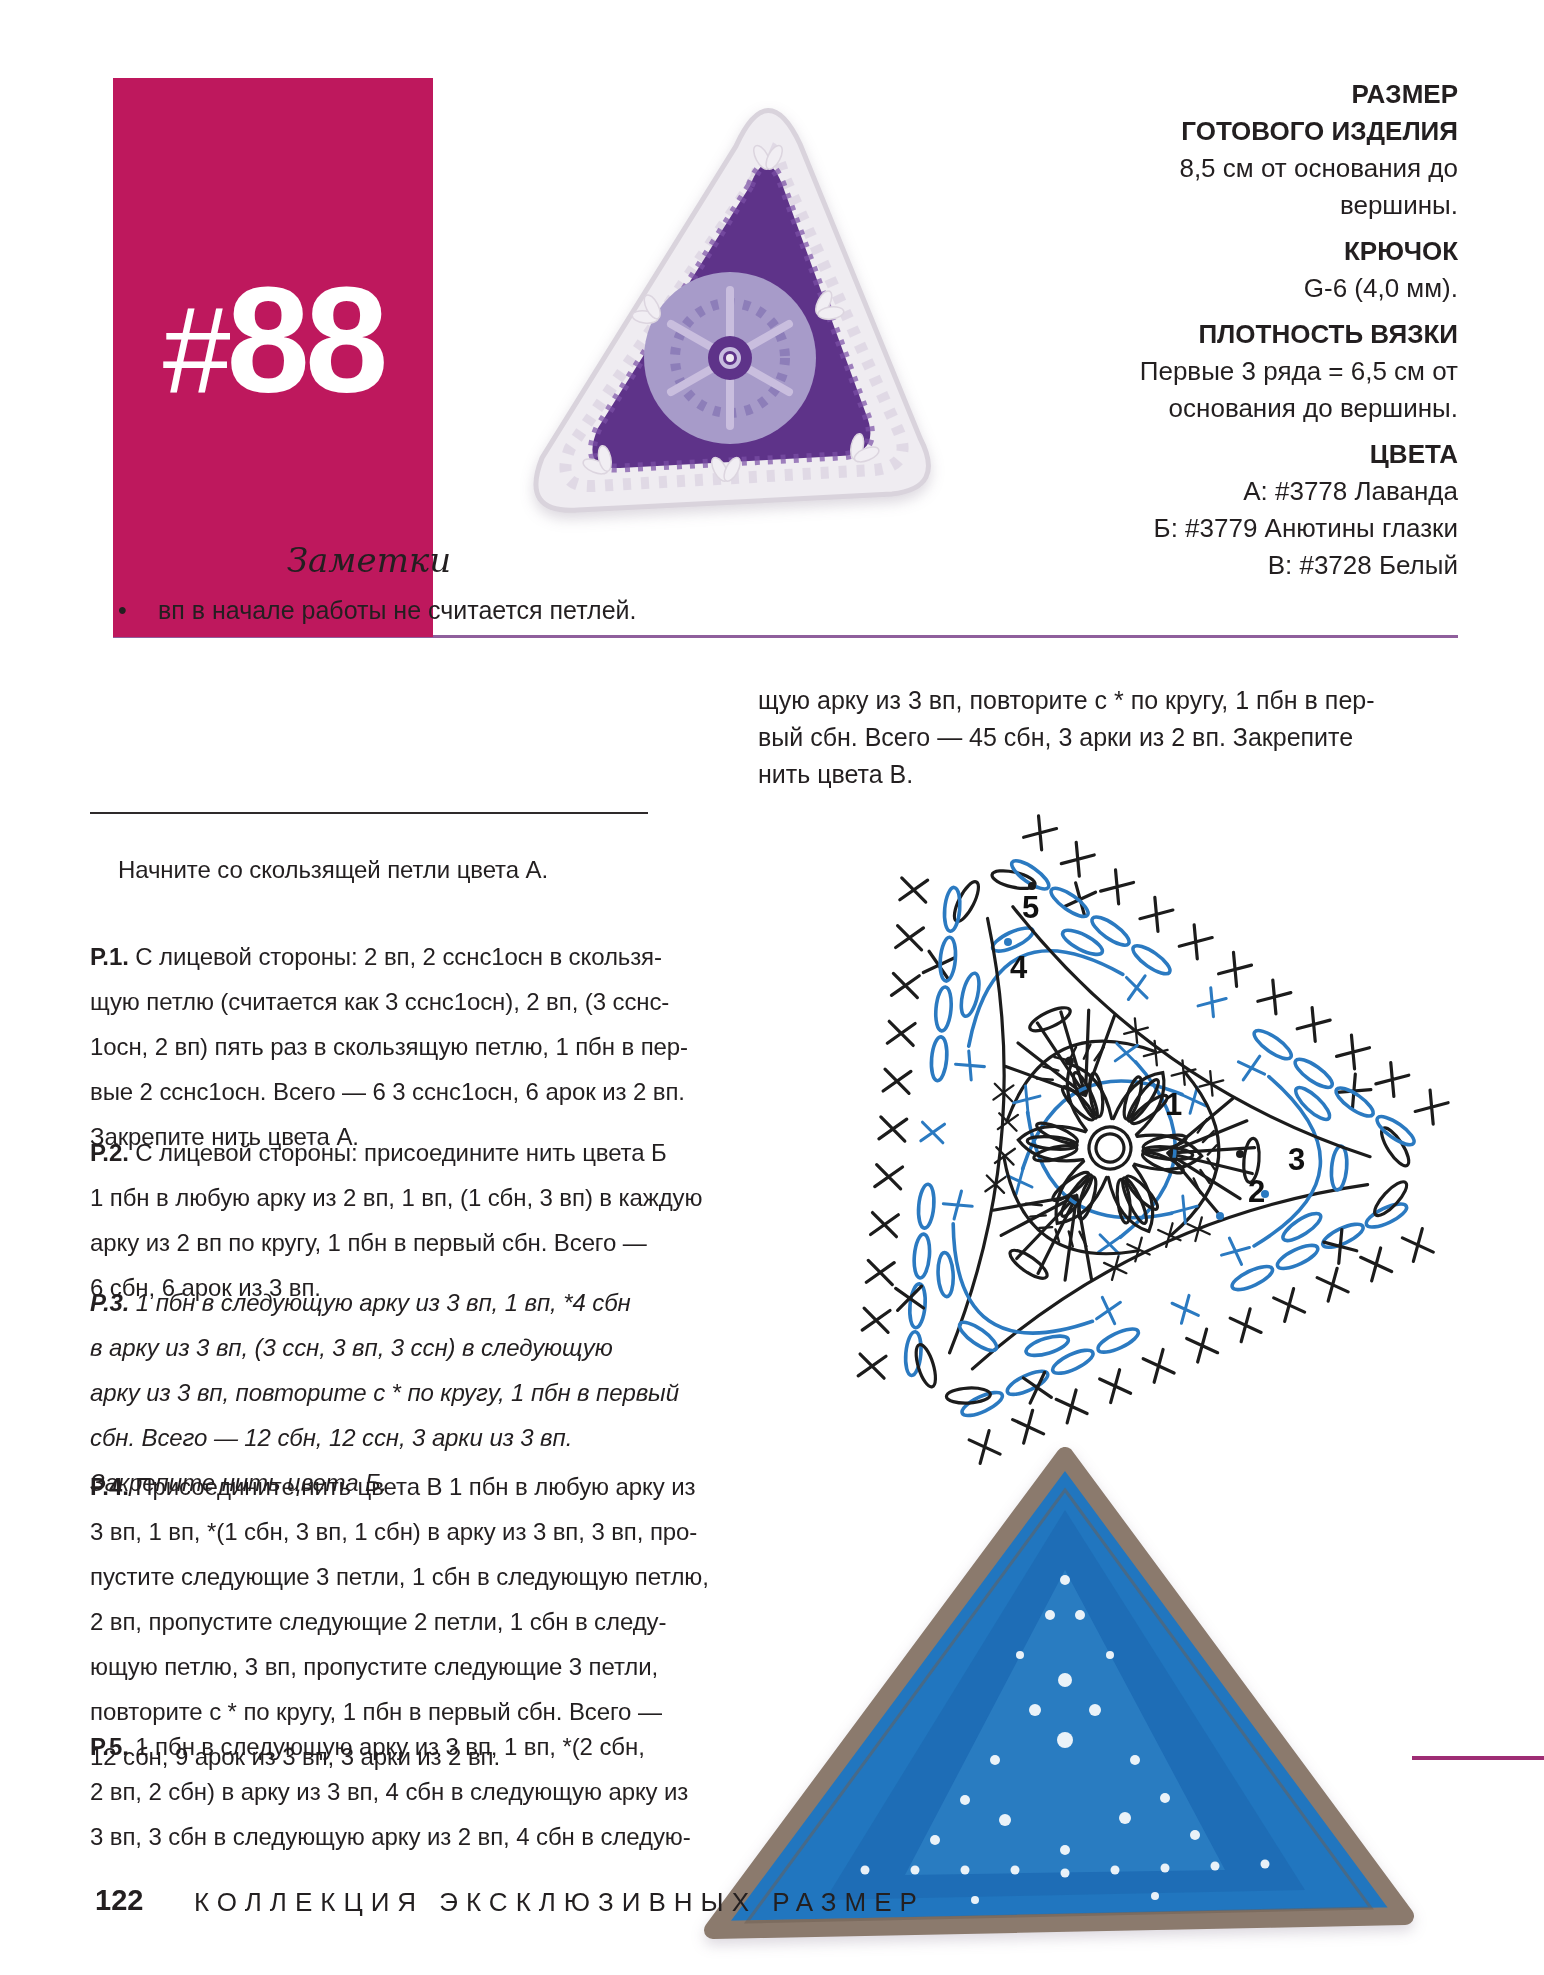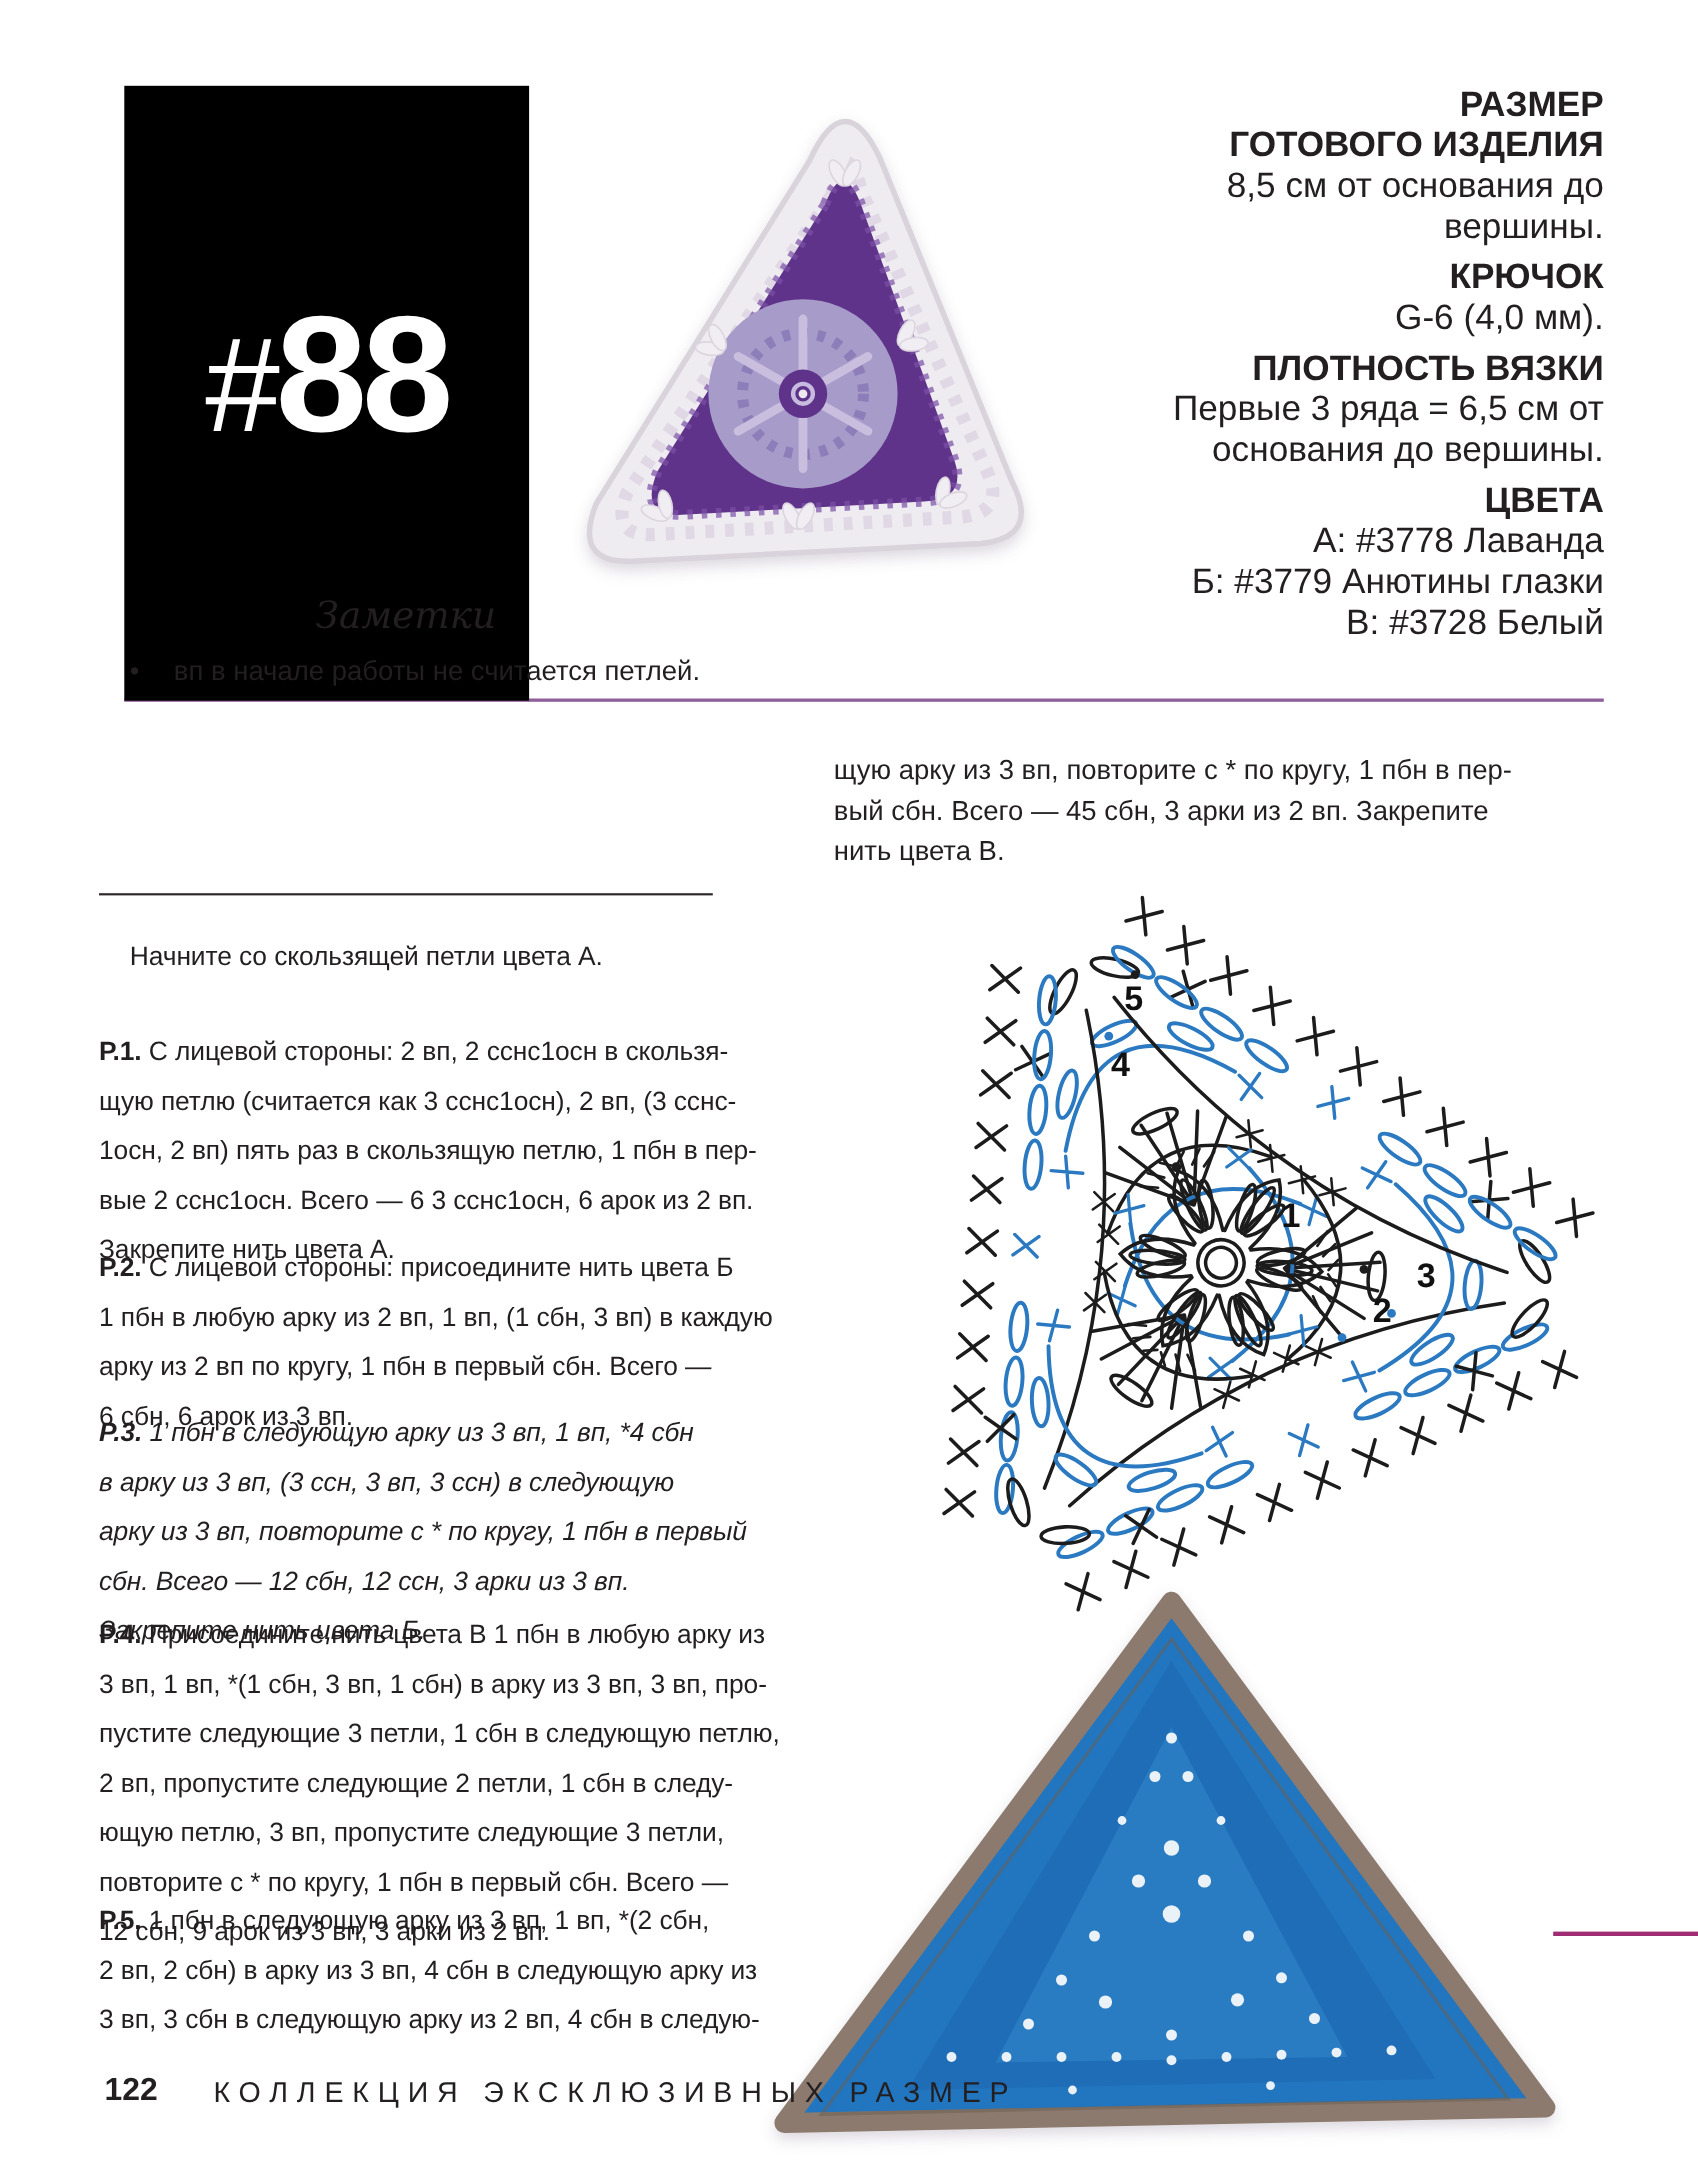--- a/index.html
+++ b/index.html
@@ -3,32 +3,32 @@
 <meta charset="utf-8">
 <style>
   html,body{margin:0;padding:0;}
   body{
     width:1544px;height:1975px;position:relative;background:#ffffff;
     font-family:"Liberation Sans",sans-serif;color:#231f20;overflow:hidden;
   }
   .abs{position:absolute;}
 
   
-  #badge{left:113px;top:78px;width:368px;height:559px;background:#000000;}
+  #badge{left:113px;top:78px;width:320px;height:559px;background:#be185d;}
   #badge .txt{position:absolute;left:0;right:0;top:176px;text-align:center;color:#fff;white-space:nowrap;}
   #badge .hash{font-size:122px;font-weight:300;letter-spacing:-4px;}
   #badge .digits{font-size:150px;font-weight:800;letter-spacing:-5px;}
 
   
   #purple-rule{left:113px;top:635px;width:1345px;height:3px;background:#8f5f9c;}
   #magenta-rule{left:1412px;top:1756px;width:132px;height:4px;background:#9e2d74;}
   #notes-rule{left:90px;top:812px;width:558px;height:2px;background:#2e2a2b;}
 
   
-  #specs{right:86px;top:76px;width:540px;text-align:right;font-size:32px;line-height:37px;}
+  #specs{right:86px;top:76px;width:540px;text-align:right;font-size:26px;line-height:37px;}
   #specs .spec-h{font-weight:700;white-space:pre-line;}
   #specs .spec-b{white-space:pre-line;margin:0 0 9px 0;}
 
   
   #notes-heading{left:90px;top:540px;width:558px;text-align:center;
     font-family:"DejaVu Serif",serif;font-style:italic;font-size:34px;}
   #notes-item{left:118px;top:596px;font-size:25px;}
   #notes-item .dot{display:inline-block;width:40px;}
 
   

